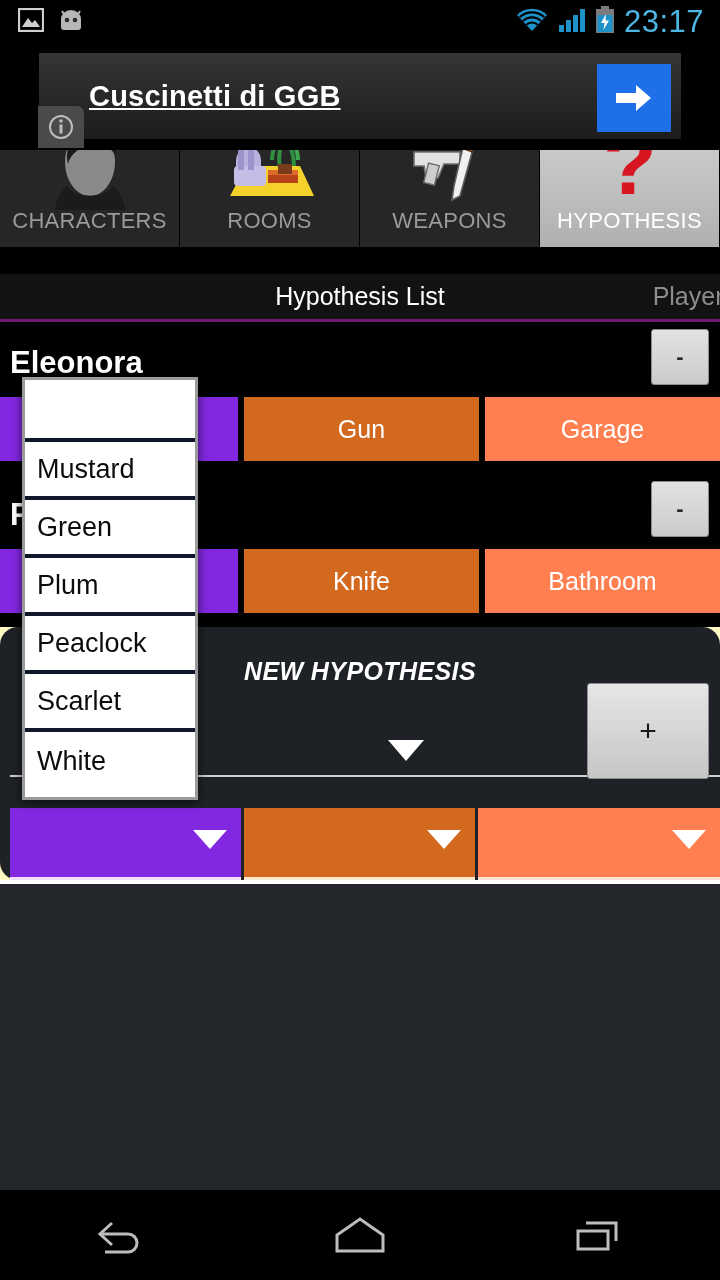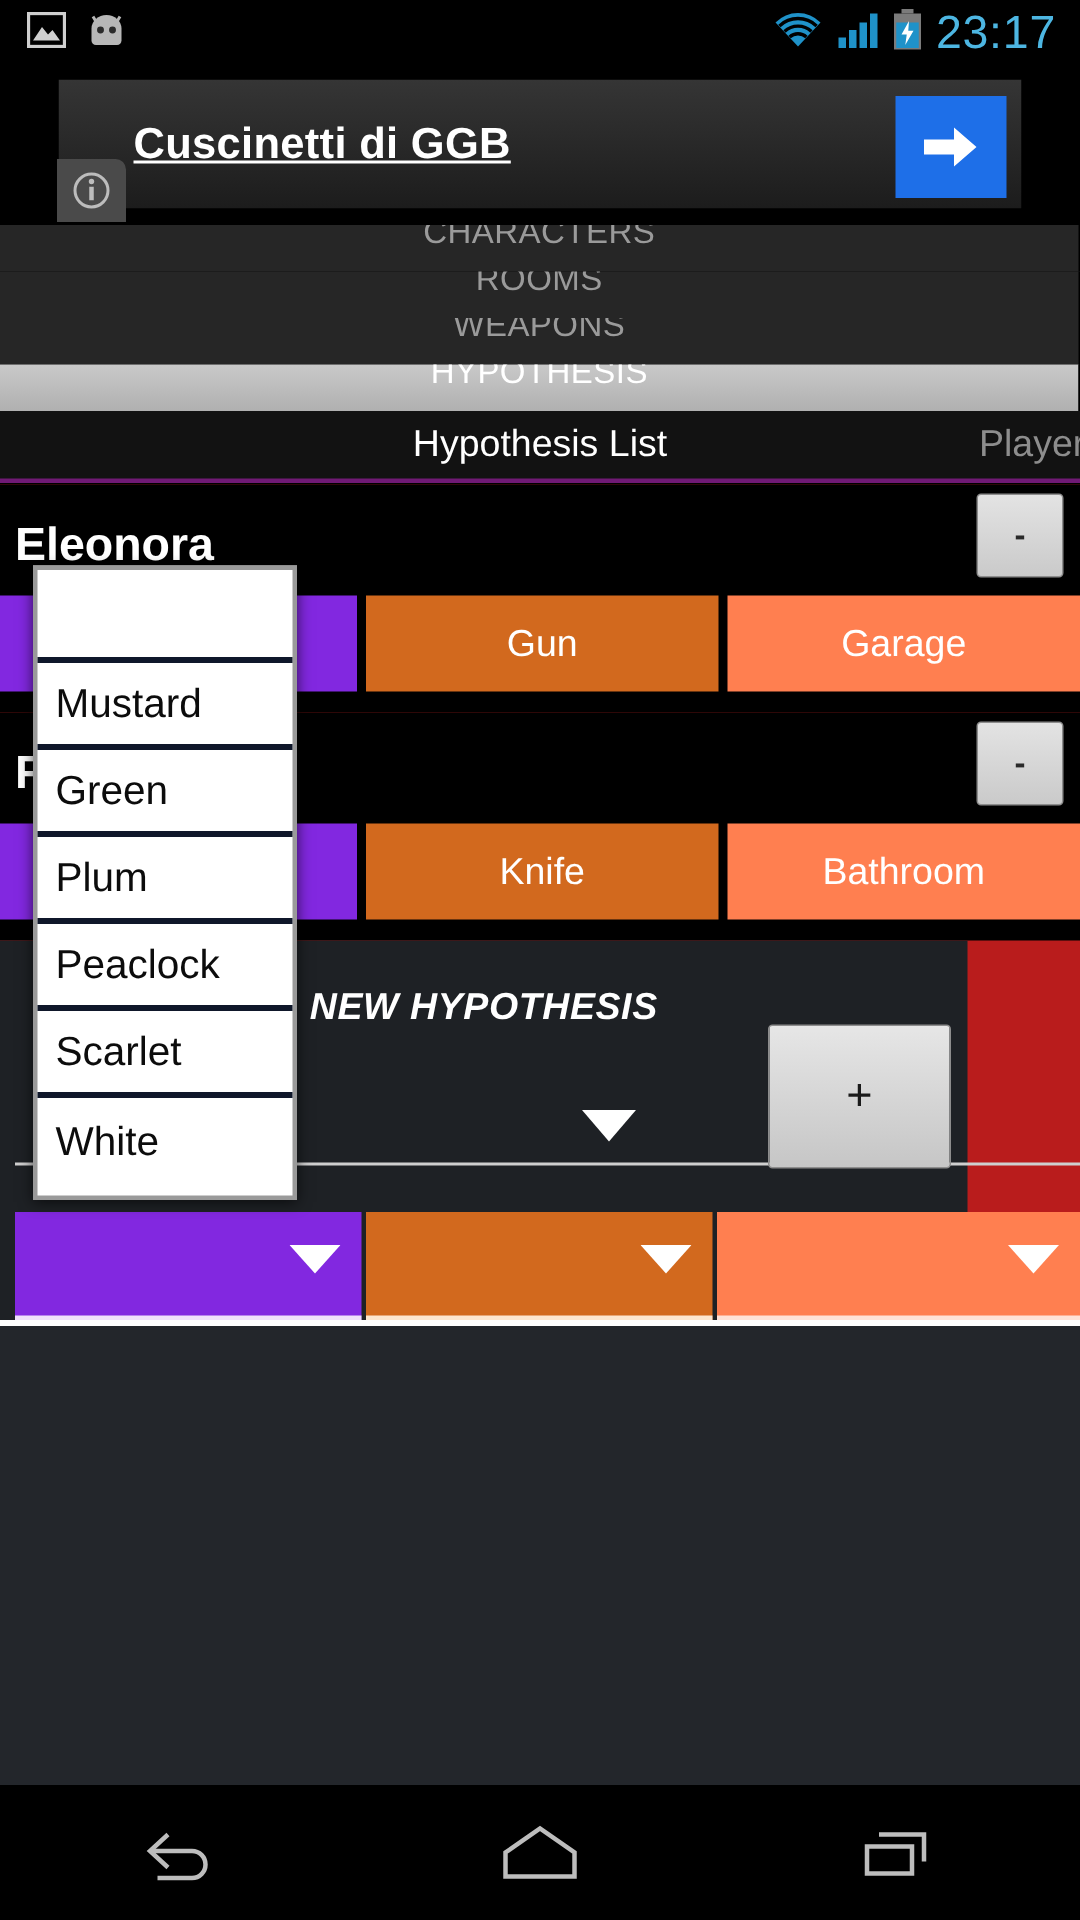--- a/index.html
+++ b/index.html
@@ -21,54 +21,54 @@
            background:linear-gradient(180deg,#353535 0%,#2a2a2a 45%,#1c1c1c 100%);
            border:1px solid #000; display:flex; align-items:center; }
   .adtitle { color:#fff; font-size:29px; font-weight:bold; margin-left:50px; letter-spacing:0.2px;text-decoration:underline;}
   .adbtn { position:absolute; right:10px; top:11px; width:74px; height:68px; background:#1e6fe8;
            display:flex; align-items:center; justify-content:center; }
   .adinfo { position:absolute; left:38px; top:62px; width:46px; height:42px;
             background:#4a4a4a; border-top-right-radius:7px;
             display:flex; align-items:center; justify-content:center; }
 
   
-  .tabbar { position:absolute; left:0; top:150px; width:720px; height:124px; display:flex;flex-direction:column; }
+  .tabbar { position:absolute; left:0; top:150px; width:720px; height:97px; display:flex; }
   .tab { position:relative; flex:1; background:#262626; border-right:1px solid #000;
          display:flex; flex-direction:column; align-items:center; justify-content:flex-end;
          padding-bottom:7px; overflow:hidden; }
   .tab.sel { background:linear-gradient(180deg,#c9c9c9,#b0b0b0); }
   .tab-label { font-size:22px; color:#9a9a9a; letter-spacing:0.3px; line-height:1; padding-bottom:8px;}
   .tab.sel .tab-label { color:#ffffff; }
   .tab-icon { flex:1; display:flex; align-items:center; justify-content:center; width:100%; }
 
   
   .subhead { position:absolute; left:0; top:274px; width:720px; height:48px;
              background:#121212; border-bottom:3px solid #701a75; }
   .subhead .sh-title { position:absolute; left:0; right:0; top:8px; text-align:center;
              color:#fff; font-size:25px; }
   .subhead .sh-right { position:absolute; right:-16px; top:8px; color:#8d8d8d; font-size:25px; }
 
   
-  .content { position:absolute; left:0; top:323px; width:720px; height:557px; background:#b91c1c; }
+  .content { position:absolute; left:0; top:323px; width:720px; height:557px; background:#fef9c3; }
 
   .hrow { position:relative; width:720px; height:152px; background:#000; }
   .hrow .name { position:absolute; left:10px; top:22px; color:#fff; font-size:31px; font-weight:bold; }
   .hrow .minus { position:absolute; right:11px; top:6px; width:58px; height:56px;
                  background:linear-gradient(180deg,#e3e3e3,#cacaca); border:1px solid #8d8d8d;
                  border-radius:3px; display:flex; align-items:center; justify-content:center;
                  font-size:22px; color:#2a2a2a; font-weight:bold; }
   .cells { position:absolute; left:0; top:74px; width:720px; height:64px; display:flex; }
   .cell { height:64px; display:flex; align-items:center; justify-content:center;
           color:#fff; font-size:25px; font-weight:normal; margin-right:6px; }
   .cell.c-char { width:238px; background:#8228e0; }
   .cell.c-weap { width:235px; background:#d2691e; }
   .cell.c-room { width:235px; background:#ff7f50; margin-right:0; }
 
   
-  .newblock { position:relative; width:645px; height:253px; background:#1e2125; }
+  .newblock { position:relative; width:720px; height:253px; background:#1e2125;border-radius:18px; }
   .newblock .nh-title { position:absolute; left:0; right:0; top:30px; text-align:center;
             color:#fff; font-size:25px; font-style:italic; font-weight:bold; letter-spacing:0.4px; }
   .newblock .nh-spin { position:absolute; left:10px; top:88px; width:810px; height:62px;
             border-bottom:2px solid #cfcfcf; }
   .newblock .nh-caret { position:absolute; left:388px; top:113px; }
   .newblock .plus { position:absolute; right:11px; top:56px; width:122px; height:96px;
             background:linear-gradient(180deg,#e6e6e6,#c6c6c6); border:1px solid #8d8d8d;
             border-radius:3px; display:flex; align-items:center; justify-content:center;
             font-size:30px; color:#1a1a1a; }
   .newrow { position:absolute; left:10px; top:181px; width:710px; height:72px; display:flex; }

